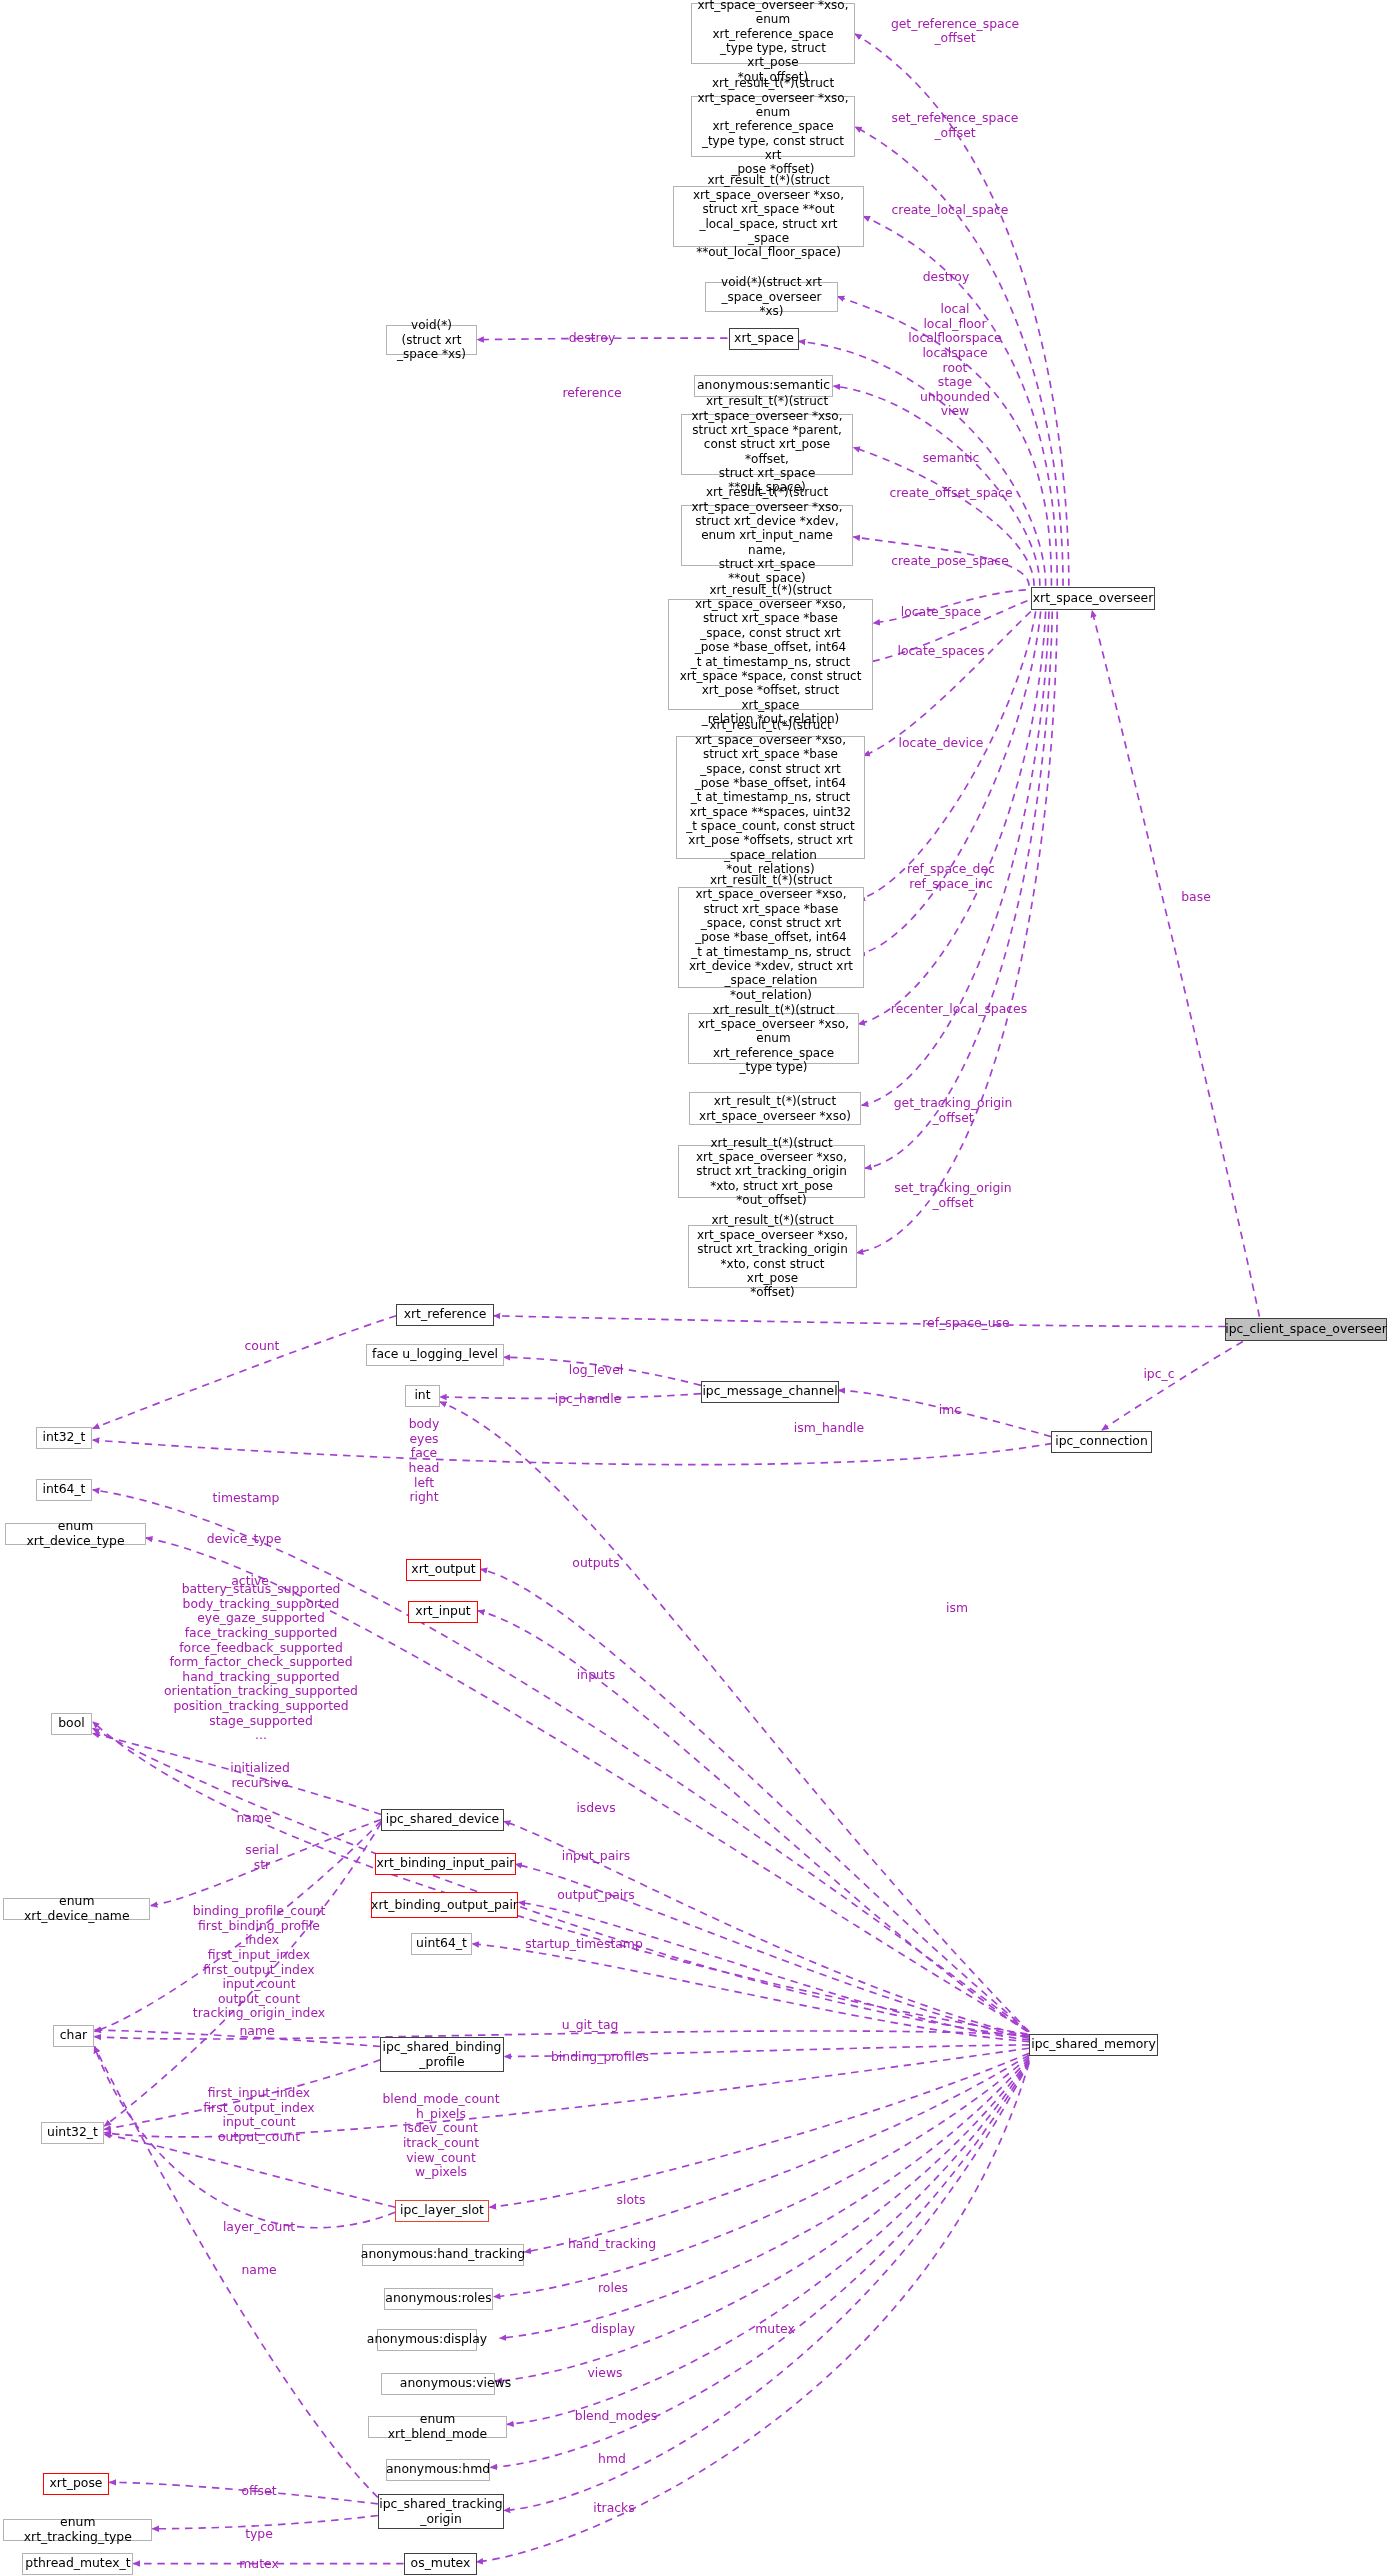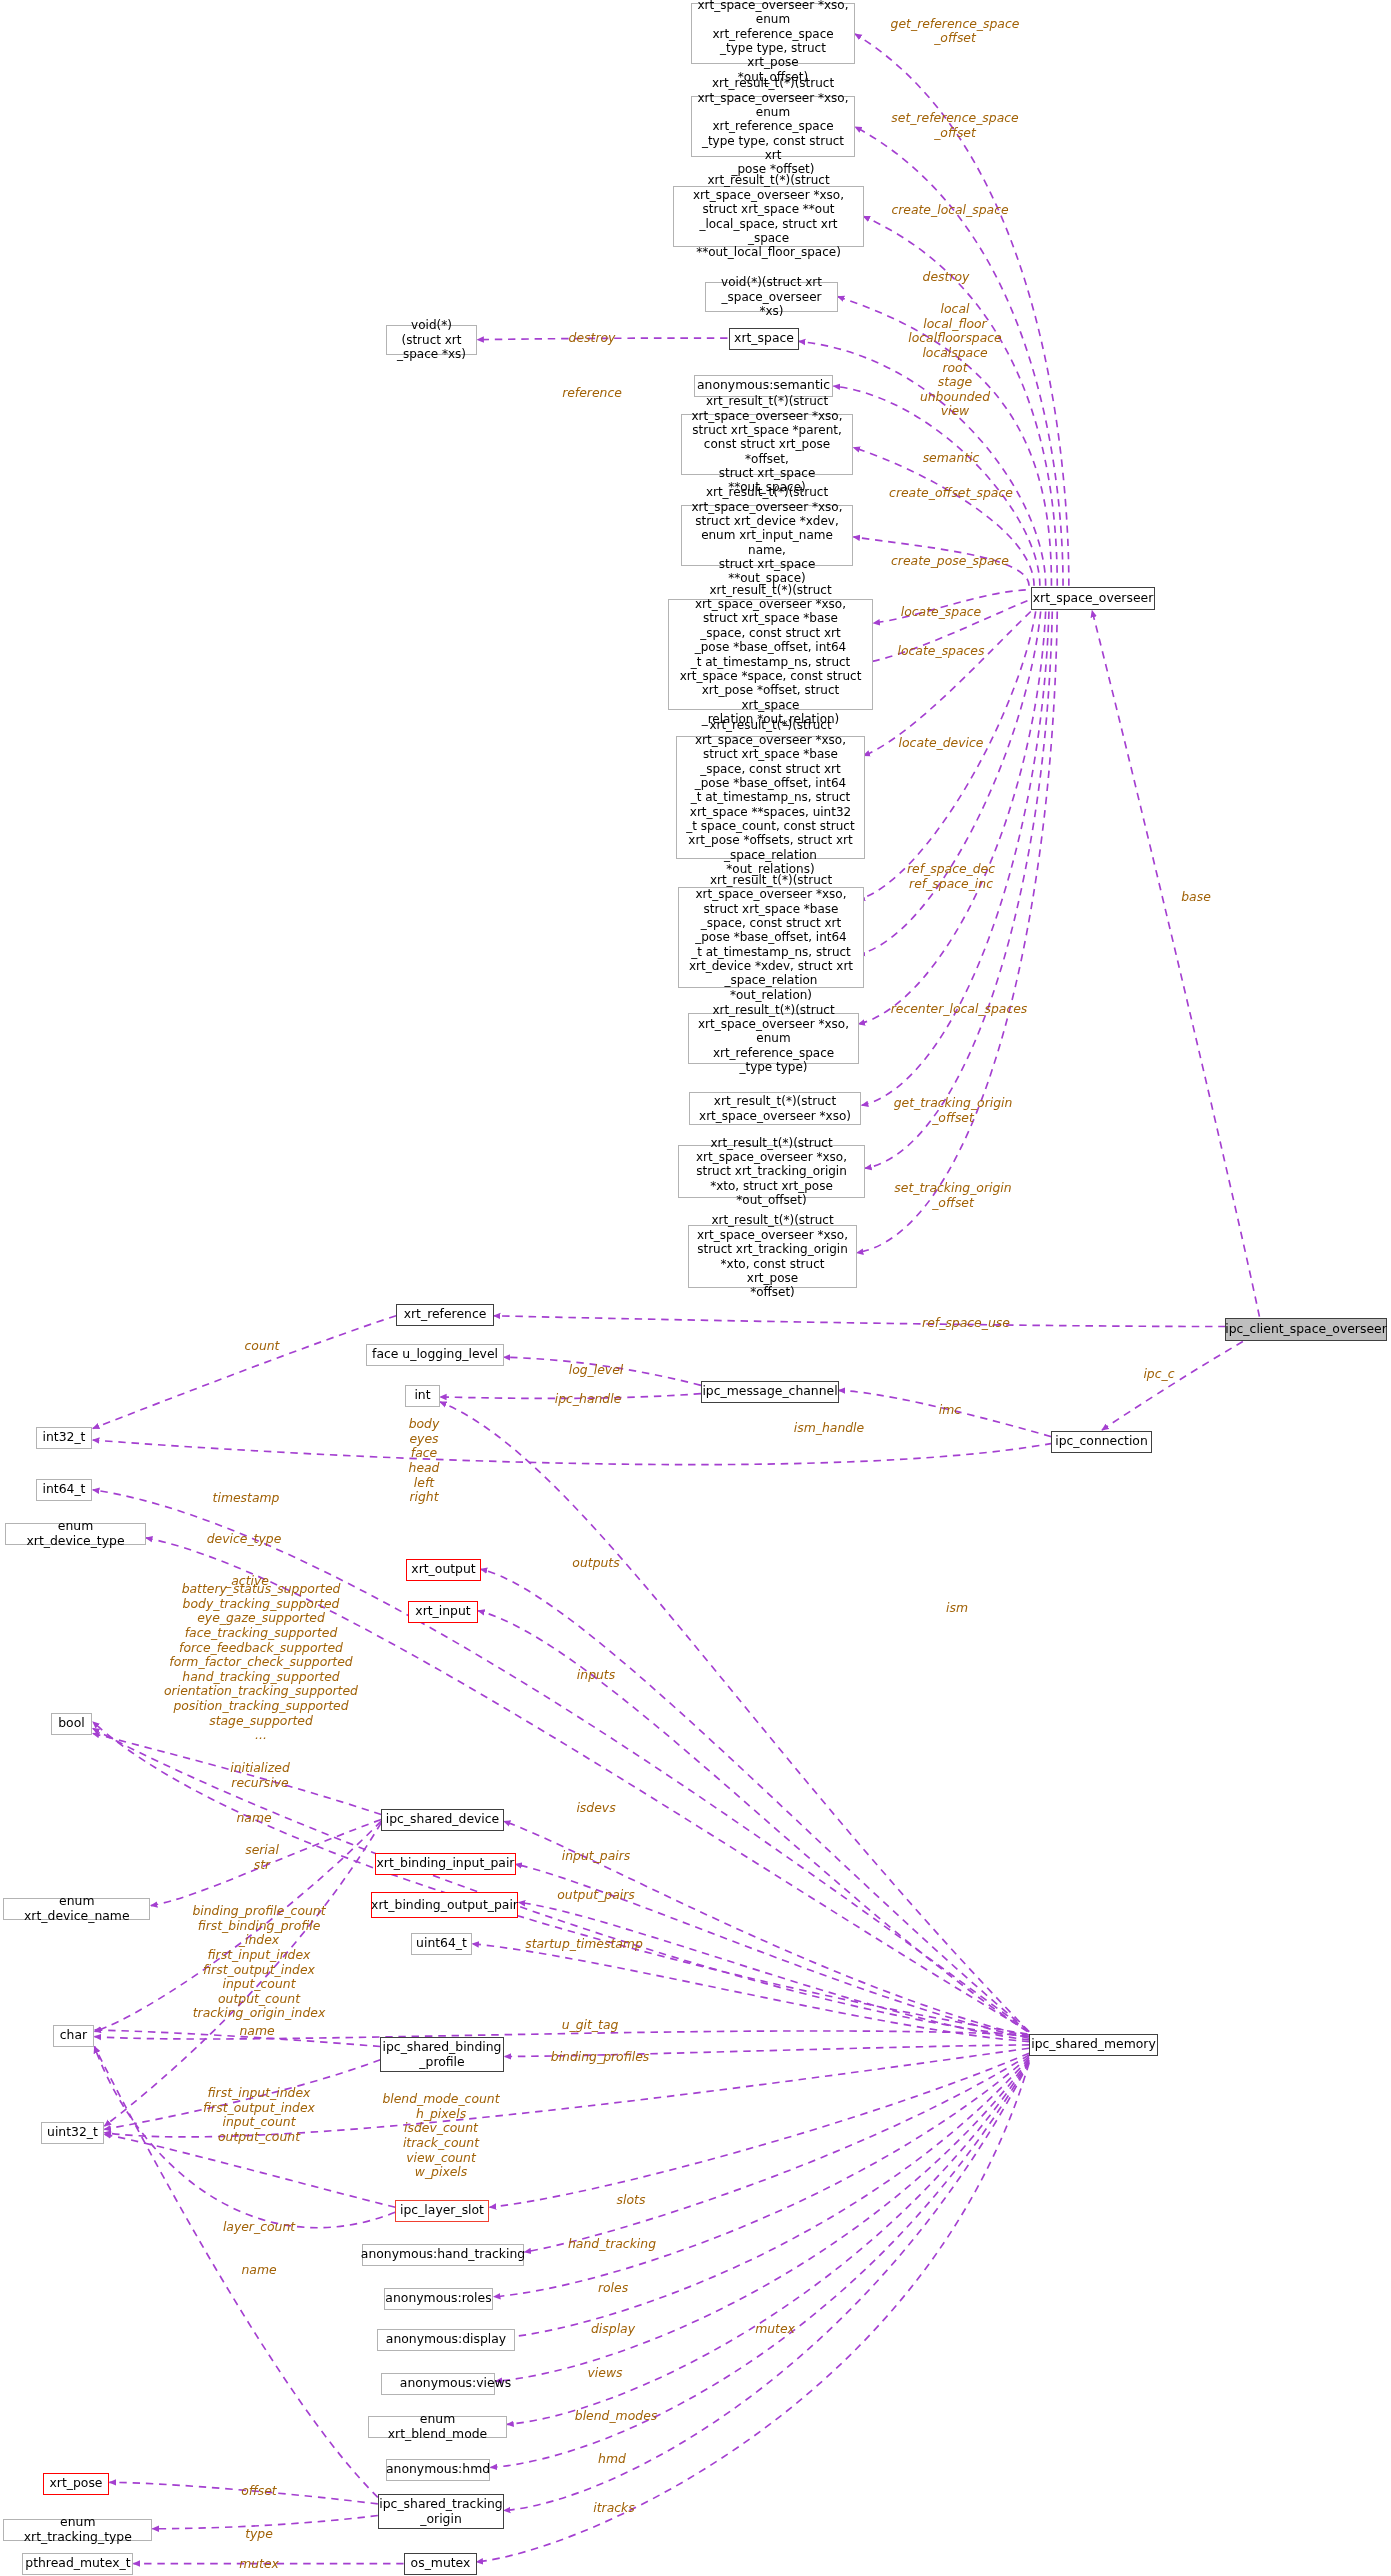--- a/index.html
+++ b/index.html
@@ -7,22 +7,22 @@
   #canvas{position:relative;width:1392px;height:2576px;overflow:hidden;background:#fff;}
   svg#edges{position:absolute;left:0;top:0;width:1392px;height:2576px;pointer-events:none;}
   .node{position:absolute;box-sizing:border-box;display:flex;align-items:center;justify-content:center;
         text-align:center;background:#ffffff;border:0.8px solid #b3b3b3;color:#000;
         font-size:12.4px;line-height:1.18;padding:2.5px 5px;white-space:pre-line;}
   .node.bold{border:1.7px solid #404040;}
   .node.red{border:1.7px solid #ff0000;}
   .node.redish{border:1.7px solid #f04030;}
   .node.hl{border:1.7px solid #404040;background:#bfbfbf;}
   .node.proto{font-size:12px;line-height:1.2;}
-  .elabel{position:absolute;font-size:12.4px;color:#a16207;white-space:pre-line;text-align:center;
-          transform:translate(-50%,-50%);line-height:1.18;font-style:italic;}
+  .elabel{position:absolute;font-size:12.4px;color:#a21caf;white-space:pre-line;text-align:center;
+          transform:translate(-50%,-50%);line-height:1.18;}
 </style>
 </head>
 <body>
 
 <div id="canvas">
 
   <svg id="edges" viewBox="0 0 1680 3109">
     <defs>
       <marker id="ah" markerWidth="9" markerHeight="9" refX="8" refY="4.5" orient="auto" markerUnits="userSpaceOnUse">
         <path d="M0,0.6 L9,4.5 L0,8.4 z" fill="#a43fd0"></path>
@@ -186,21 +186,21 @@
       <div class="node red" style="left: 371px; top: 1892px; width: 147px; height: 26px;">xrt_binding_output_pair</div>
       <div class="node" style="left: 411px; top: 1933px; width: 61px; height: 21.5px;">uint64_t</div>
       <div class="node" style="left: 53px; top: 2025px; width: 41px; height: 21.5px;">char</div>
       <div class="node bold" style="left: 380px; top: 2037px; width: 124px; height: 35px;">ipc_shared_binding
 _profile</div>
       <div class="node bold" style="left: 1029px; top: 2034px; width: 129px; height: 21.5px;">ipc_shared_memory</div>
       <div class="node" style="left: 41px; top: 2122px; width: 63px; height: 21.5px;">uint32_t</div>
       <div class="node redish" style="left: 395px; top: 2200px; width: 94px; height: 21.5px;">ipc_layer_slot</div>
       <div class="node" style="left: 362px; top: 2244px; width: 162px; height: 21.5px;">anonymous:hand_tracking</div>
       <div class="node" style="left: 384px; top: 2288px; width: 109px; height: 21.5px;">anonymous:roles</div>
-      <div class="node" style="left: 377px; top: 2329px; width: 138px; height: 21.5px;">anonymous:display</div>
+      <div class="node" style="left: 377px; top: 2329px; width: 100px; height: 21.5px;">anonymous:display</div>
       <div class="node" style="left: 381px; top: 2373px; width: 114px; height: 21.5px; padding-left: 40px;">anonymous:views</div>
       <div class="node" style="left: 368px; top: 2416px; width: 139px; height: 21.5px;">enum xrt_blend_mode</div>
       <div class="node" style="left: 386px; top: 2459px; width: 104px; height: 21.5px;">anonymous:hmd</div>
       <div class="node red" style="left: 43px; top: 2473px; width: 66px; height: 21.5px;">xrt_pose</div>
       <div class="node bold" style="left: 378px; top: 2494px; width: 126px; height: 35px;">ipc_shared_tracking
 _origin</div>
       <div class="node" style="left: 3.3px; top: 2519px; width: 149px; height: 21.5px;">enum xrt_tracking_type</div>
       <div class="node" style="left: 22.4px; top: 2553px; width: 111px; height: 21.5px;">pthread_mutex_t</div>
       <div class="node bold" style="left: 404px; top: 2553px; width: 73px; height: 21.5px;">os_mutex</div>
     </div>

